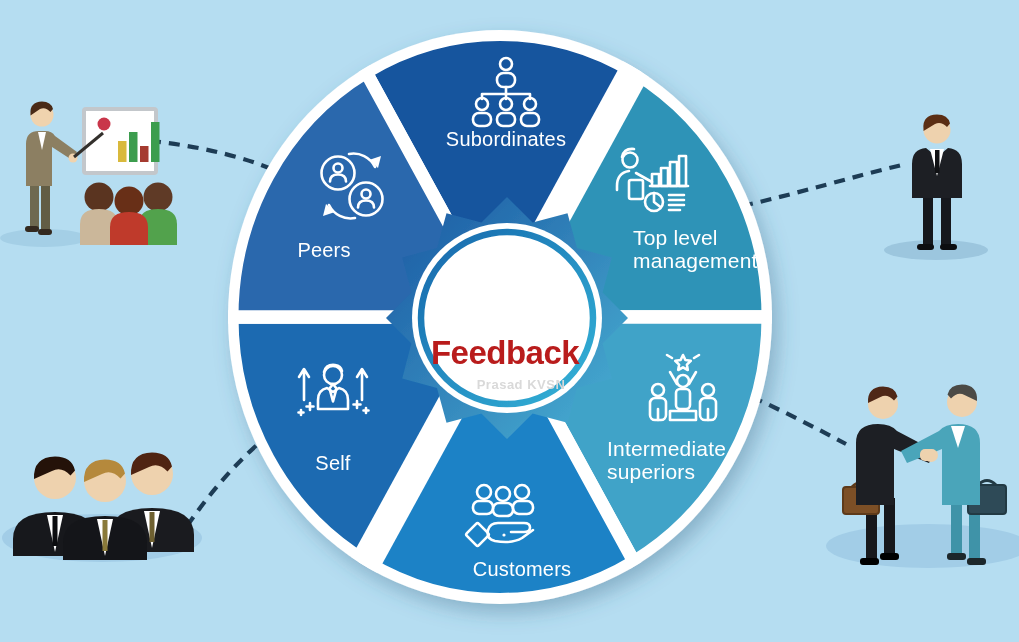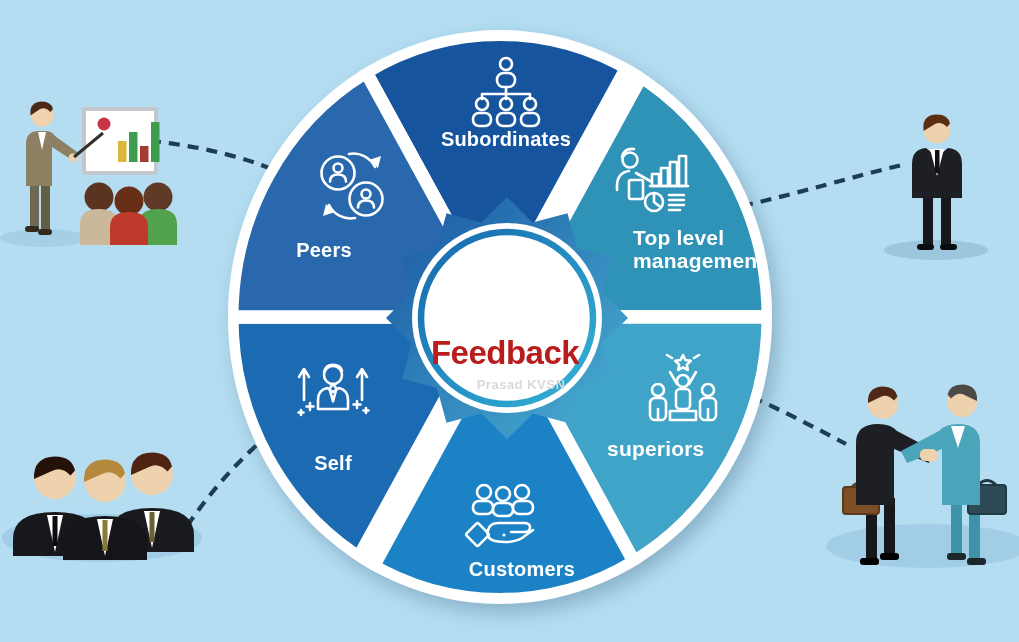--- a/index.html
+++ b/index.html
@@ -1,19 +1,19 @@
 <!DOCTYPE html>
 <html><head>
 <meta charset="utf-8">
 <style>
   html,body{margin:0;padding:0;}
   body{background:#b5ddf1;font-family:"Liberation Sans",sans-serif;}
   #stage{position:relative;width:1019px;height:642px;background:#b5ddf1;overflow:hidden;}
   #scene{position:absolute;left:0;top:0;}
-  .label{position:absolute;color:#ffffff;font-weight:700;font-size:20px;letter-spacing:.2px;white-space:nowrap;}
+  .label{position:absolute;color:#ffffff;font-weight:400;font-size:20px;letter-spacing:.2px;white-space:nowrap;}
   .label.center{transform:translateX(-50%);text-align:center;}
   .label.two{font-size:21px;line-height:23px;}
   .c360{position:absolute;left:507px;top:270px;transform:translateX(-50%);color:#2193ca;
         font-size:56px;font-weight:700;letter-spacing:-1px;line-height:1;white-space:nowrap;}
   .c360 .deg{font-size:26px;vertical-align:28px;letter-spacing:0;}
   .cword{position:absolute;left:505px;top:334px;transform:translateX(-50%);color:#b91c1c;
          font-size:33px;font-weight:700;letter-spacing:-0.5px;white-space:nowrap;}
   .wmark{position:absolute;left:505px;top:377px;transform:translateX(-50%);color:#d9d9d9;
          font-size:13px;font-weight:700;letter-spacing:.5px;white-space:nowrap;padding-left:32px;}
   .icon{stroke:#ffffff;stroke-width:2.6;fill:none;stroke-linecap:round;stroke-linejoin:round;}
@@ -260,20 +260,21 @@
 </svg>
 
 <div class="label center" style="left:506px;top:128px;">Subordinates</div>
 
 <div class="label two" style="left:633px;top:226px;">
   <div>Top level</div>
   <div>management</div>
 </div>
 
 <div class="label two" style="left:607px;top:437px;">
+  <div>Intermediate</div>
   <div>superiors</div>
 </div>
 
 <div class="label center" style="left:505px;top:558px;margin-left:17px;">Customers</div>
 
 <div class="label center" style="left:333px;top:452px;">Self</div>
 
 <div class="label center" style="left:324px;top:239px;">Peers</div>
 
 <div class="cword">Feedback</div>

